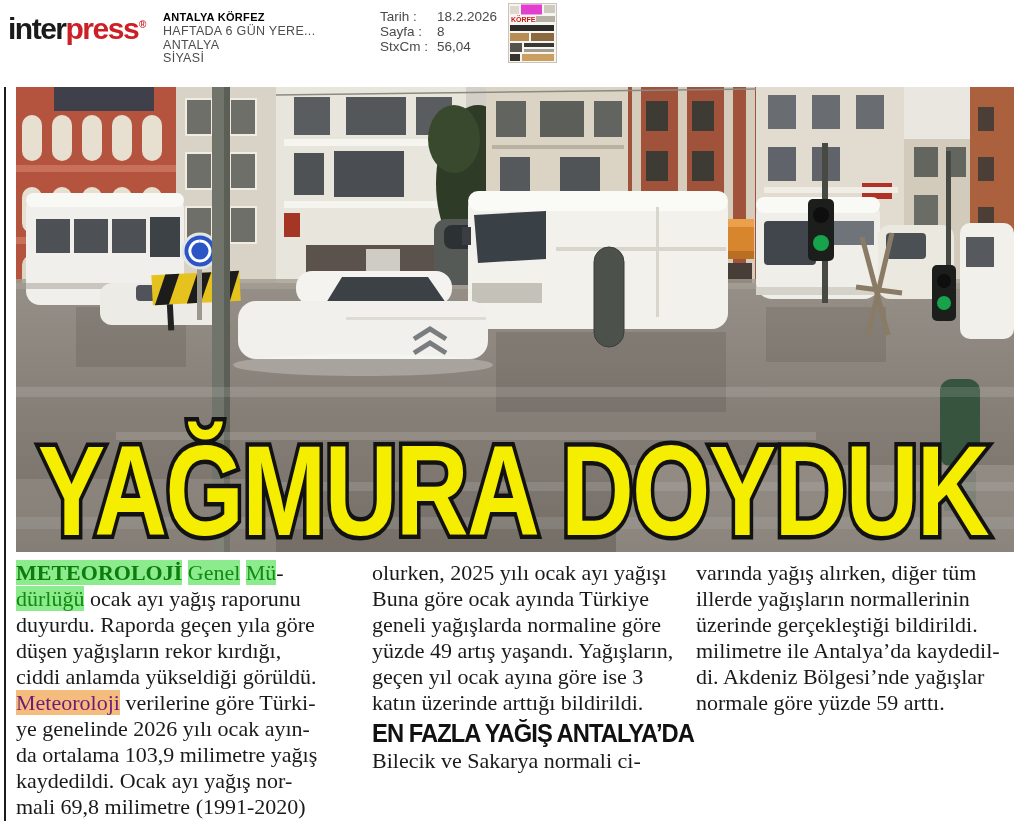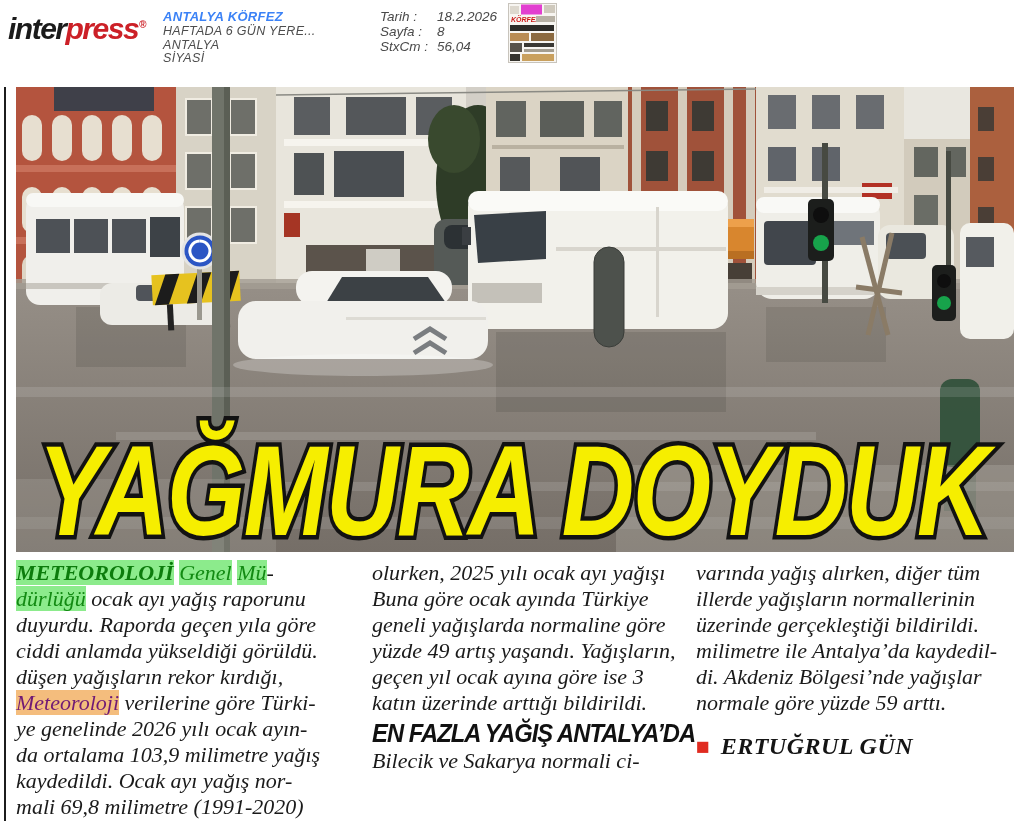--- a/index.html
+++ b/index.html
@@ -1,26 +1,26 @@
 <!DOCTYPE html>
 <html><head>
 <meta charset="utf-8">
 <style>
   html,body{margin:0;padding:0;background:#ffffff;}
   #page{position:relative;width:1031px;height:821px;background:#ffffff;overflow:hidden;
-        font-family:"Liberation Sans",sans-serif;font-style:italic;}
+        font-family:"Liberation Sans",sans-serif;}
   
   #hdr{position:absolute;left:0;top:0;width:1031px;height:86px;background:#fff;}
   .logo{position:absolute;left:8px;top:12px;font-weight:bold;font-size:30px;letter-spacing:-1.5px;
         font-family:"Liberation Sans",sans-serif;}
   .logo .lg-b{color:#1b1b1b;}
   .logo .lg-r{color:#cc2027;}
   .logo sup{font-size:10px;color:#cc2027;vertical-align:super;margin-left:1px;}
   .pub{position:absolute;left:163px;top:9px;line-height:13.5px;}
-  .pub .nm{font-size:13px;font-weight:bold;color:#3b82f6;letter-spacing:.3px;line-height:16px;}
+  .pub .nm{font-size:11px;font-weight:bold;color:#000000;letter-spacing:.3px;line-height:16px;}
   .pub .sub{font-size:12.5px;color:#4d4d4d;letter-spacing:.3px;}
   .meta{position:absolute;left:380px;top:9px;font-size:13.5px;color:#4a4a4a;line-height:15px;}
   .meta .row{display:flex;}
   .meta .lbl{width:57px;}
   .meta .val{}
   .thumb{position:absolute;left:508px;top:3px;width:49px;height:60px;}
   
   .vrule{position:absolute;left:4px;top:87px;width:2px;height:734px;background:#1c1c1c;}
   
   .photo{position:absolute;left:16px;top:87px;width:998px;height:465px;border-radius:9px;}
@@ -322,22 +322,22 @@
       </g>
 
       <text x="497" y="448" text-anchor="middle" font-family="Liberation Sans, sans-serif" font-weight="bold" font-size="128" textLength="950" lengthAdjust="spacingAndGlyphs" fill="#f6ee00" stroke="#121212" stroke-width="9" paint-order="stroke" style="letter-spacing:-2px">YAĞMURA DOYDUK</text>
     </svg>
   </div>
 
   <div class="col" id="c1">
       <div class="tline body"><span class="hlgb">METEOROLOJİ</span><span> </span><span class="hlg">Genel</span><span> </span><span class="hlg">Mü</span><span>-</span></div>
       <div class="tline body"><span class="hlg">dürlüğü</span><span> ocak ayı yağış raporunu</span></div>
       <div class="tline body"><span>duyurdu. Raporda geçen yıla göre</span></div>
+      <div class="tline body"><span>düşen yağışların rekor kırdığı,</span></div>
       <div class="tline body"><span>ciddi anlamda yükseldiği görüldü.</span></div>
-      <div class="tline body"><span>düşen yağışların rekor kırdığı,</span></div>
       <div class="tline body"><span class="hlo">Meteoroloji</span><span> verilerine göre Türki-</span></div>
       <div class="tline body"><span>ye genelinde 2026 yılı ocak ayın-</span></div>
       <div class="tline body"><span>da ortalama 103,9 milimetre yağış</span></div>
       <div class="tline body"><span>kaydedildi. Ocak ayı yağış nor-</span></div>
       <div class="tline body"><span>mali 69,8 milimetre (1991-2020)</span></div>
     </div>
   <div class="col" id="c2">
       <div class="tline body"><span>olurken, 2025 yılı ocak ayı yağışı</span></div>
       <div class="tline body"><span>Buna göre ocak ayında Türkiye</span></div>
       <div class="tline body"><span>geneli yağışlarda normaline göre</span></div>
@@ -347,16 +347,15 @@
       <div class="tline subhead"><span>EN FAZLA YAĞIŞ ANTALYA’DA</span></div>
       <div class="tline body"><span>Bilecik ve Sakarya normali ci-</span></div>
     </div>
   <div class="col" id="c3">
       <div class="tline body"><span>varında yağış alırken, diğer tüm</span></div>
       <div class="tline body"><span>illerde yağışların normallerinin</span></div>
       <div class="tline body"><span>üzerinde gerçekleştiği bildirildi.</span></div>
       <div class="tline body"><span>milimetre ile Antalya’da kaydedil-</span></div>
       <div class="tline body"><span>di. Akdeniz Bölgesi’nde yağışlar</span></div>
       <div class="tline body"><span>normale göre yüzde 59 arttı.</span></div>
-      <div class="tline byline"><span class="bullet">■ </span><span>ERTUĞRUL GÜN</span></div>
     </div>
 
 </div>
 
 </body></html>

